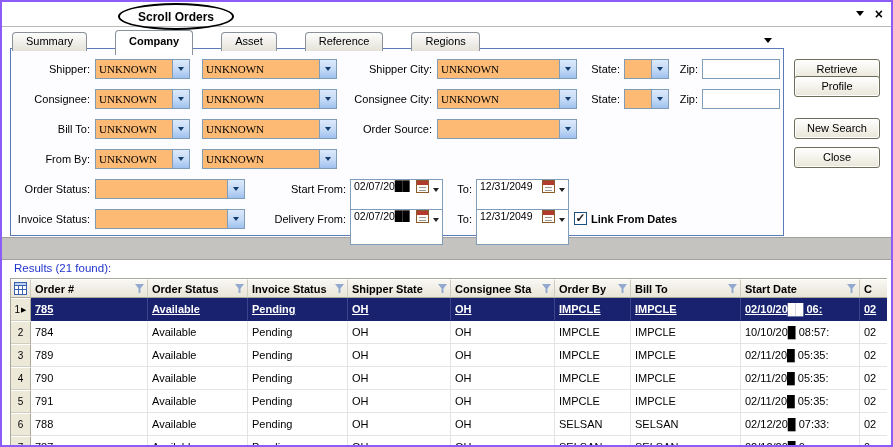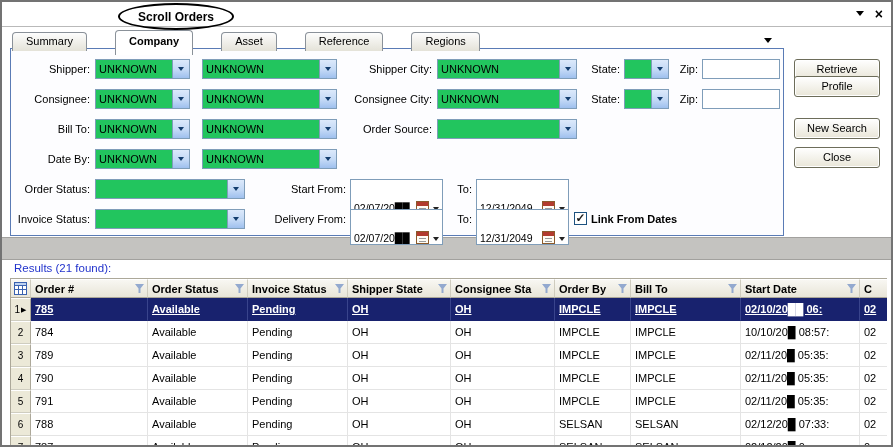--- a/index.html
+++ b/index.html
@@ -1,42 +1,42 @@
 <!DOCTYPE html>
 <html><head>
 <meta charset="utf-8">
 <style>
   html,body{margin:0;padding:0;background:#fff;font-family:"Liberation Sans",sans-serif;}
-  .window{position:relative;width:893px;height:447px;box-sizing:border-box;border:2px solid #737373;background:#fff;overflow:hidden;}
+  .window{position:relative;width:893px;height:447px;box-sizing:border-box;border:2px solid #8b5cf6;background:#fff;overflow:hidden;}
 
   
   .titlebar{position:absolute;left:0;top:0;right:0;height:24px;background:#fff;border-bottom:1px solid #b9b9b9;}
   .title-ellipse{position:absolute;left:116px;top:1px;padding:2px 18px 3px;border:2px solid #000;border-radius:50%;}
   .title-text{font-size:12px;font-weight:bold;white-space:nowrap;}
   .tb-controls{position:absolute;right:8px;top:5px;display:flex;gap:11px;align-items:center;}
   .tb-arrow{width:0;height:0;border:4px solid transparent;border-top:5px solid #000;margin-top:4px;}
   .tb-close{font-size:14px;font-weight:bold;line-height:12px;color:#000;}
 
   
   .tabs{position:absolute;left:10px;top:28px;height:20px;display:flex;z-index:3;gap:26px;}
   .tab{height:16px;margin-top:2px;padding:2px 13px 0;font-size:11px;border:1px solid #8a9199;border-bottom:none;border-radius:4px 4px 0 0;background:linear-gradient(#fdfdfd,#e4e2d8);margin-right:2px;white-space:nowrap;}
   .tab.active{font-weight:bold;background:#fff;height:20px;margin-top:0;padding-top:4px;z-index:4;}
   .tab-overflow{position:absolute;left:762px;top:36px;width:0;height:0;border:4px solid transparent;border-top:5px solid #000;}
 
   
   .groupbox{position:absolute;left:8px;top:46px;width:772px;height:186px;border:1px solid #5a7bb5;background:#fdfdff;z-index:1;}
 
   .lbl{position:absolute;font-size:11px;color:#000;text-align:right;white-space:nowrap;z-index:2;}
-  .combo{position:absolute;height:20px;border:1px solid #7f9db9;background:#22c55e;display:flex;box-sizing:border-box;z-index:2;}
+  .combo{position:absolute;height:20px;border:1px solid #7f9db9;background:#fdba74;display:flex;box-sizing:border-box;z-index:2;font-family:Liberation Serif, serif;}
   .combo-val{flex:1;font-size:11px;padding:3px 2px 0 3px;overflow:hidden;white-space:nowrap;}
   .dd-btn{width:16px;flex:none;border-left:1px solid #7f9db9;background:linear-gradient(#dce9fb 0%,#c3d9f6 55%,#9fc0ee 100%);display:flex;align-items:flex-start;justify-content:center;}
   .dd-btn::after{content:"";width:0;height:0;border:3px solid transparent;border-top:4px solid #123d6d;margin-top:7px;}
   .textbox{position:absolute;height:20px;border:1px solid #7f9db9;background:#fff;box-sizing:border-box;z-index:2;}
 
-  .datefield{position:absolute;height:36px;border:1px solid #7f9db9;background:#fff;display:flex;align-items:flex-end;box-sizing:border-box;z-index:2;}
+  .datefield{position:absolute;height:36px;border:1px solid #7f9db9;background:#fff;display:flex;align-items:flex-start;box-sizing:border-box;z-index:2;}
   .date-val{flex:1;font-size:10.5px;padding-left:3px;white-space:nowrap;overflow:hidden;}
   .cal-icon{width:13px;height:13px;background:#fffdf5;border:1px solid #8b5a2b;position:relative;margin-right:1px;flex:none;box-sizing:border-box;}
   .cal-icon::before{content:"";position:absolute;left:0;right:0;top:0;height:4px;background:#b23b2e;}
   .cal-icon::after{content:"";position:absolute;left:2px;right:2px;top:6px;height:1px;background:#999;box-shadow:0 3px 0 #999;}
   .dd-sm{width:12px;flex:none;display:flex;align-items:flex-start;justify-content:center;}
   .dd-sm::after{content:"";width:0;height:0;border:3px solid transparent;border-top:4px solid #222;margin-top:8px;}
 
   .checkbox{position:absolute;width:13px;height:13px;border:1px solid #1c5180;background:#fff;z-index:2;font-size:12px;line-height:11px;text-align:center;color:#1a1a1a;font-weight:bold;box-sizing:border-box;}
   .cb-label{position:absolute;font-size:11px;font-weight:bold;white-space:nowrap;z-index:2;}
 
@@ -135,21 +135,21 @@
   <div class="combo" style="left:200px;top:117px;width:135px">
     <span class="combo-val">UNKNOWN</span>
     <span class="dd-btn"></span>
   </div>
   <span class="lbl" style="left:348px;top:121px;width:82px">Order Source:</span>
   <div class="combo" style="left:435px;top:117px;width:140px">
     <span class="combo-val"></span>
     <span class="dd-btn"></span>
   </div>
 
-  <span class="lbl" style="left:8px;top:151px;width:80px">Date By:</span>
+  <span class="lbl" style="left:8px;top:151px;width:80px">From By:</span>
   <div class="combo" style="left:93px;top:147px;width:95px">
     <span class="combo-val">UNKNOWN</span>
     <span class="dd-btn"></span>
   </div>
   <div class="combo" style="left:200px;top:147px;width:135px">
     <span class="combo-val">UNKNOWN</span>
     <span class="dd-btn"></span>
   </div>
 
   <span class="lbl" style="left:4px;top:181px;width:84px">Order Status:</span>

